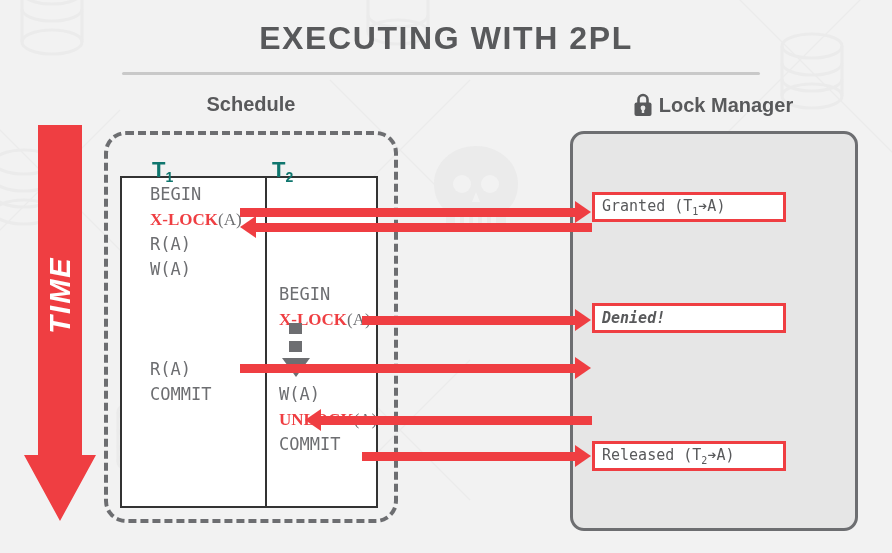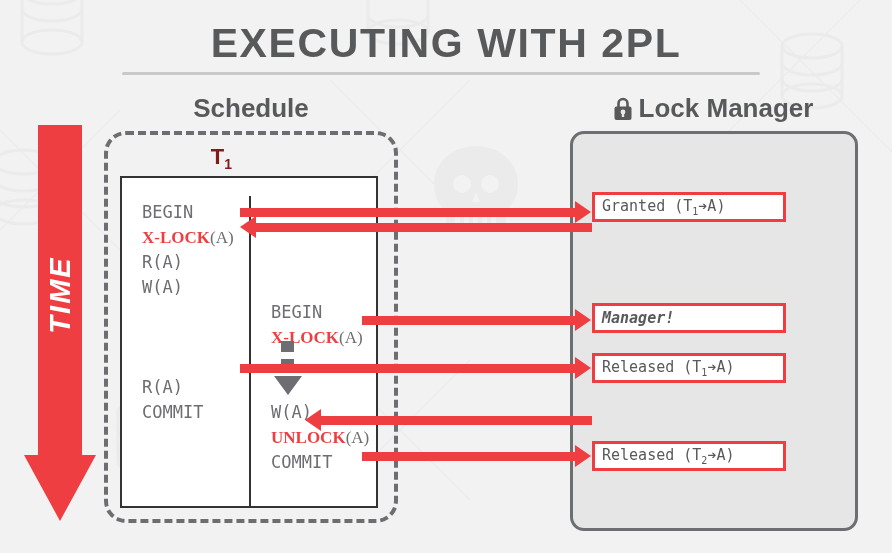--- a/index.html
+++ b/index.html
@@ -21,38 +21,38 @@
     position: absolute; inset: 0;
     pointer-events: none;
     z-index: 0;
   }
 
   
   .title {
     position: absolute;
     left: 0; right: 0; top: 20px;
     text-align: center;
-    font-size: 41px;
+    font-size: 32px;
     font-weight: bold;
     letter-spacing: 1.6px;
     color: #58595b;
     z-index: 3;
   }
   .rule {
     position: absolute;
     left: 122px; width: 638px; top: 72px; height: 3px;
     background: #c9c9c9;
     border-radius: 2px;
     z-index: 3;
   }
 
   
   .heading {
     position: absolute;
-    font-size: 26px;
+    font-size: 20px;
     font-weight: bold;
     color: #58595b;
     z-index: 3;
     white-space: nowrap;
   }
   #schedule-heading { left: 118px; width: 266px; top: 93px; text-align: center; }
   #lm-heading {
     left: 566px; width: 294px; top: 93px;
     display: flex; align-items: center; justify-content: center; gap: 6px;
   }
@@ -83,42 +83,43 @@
     left: 104px; top: 131px;
     width: 294px; height: 392px;
     border: 4px dashed #6d6e71;
     border-radius: 22px;
     z-index: 2;
   }
 
   
   .txn-label {
     position: absolute;
-    top: 144px;
+    top: 157px;
     font-size: 22px; font-weight: bold;
-    color: #7f1d1d;
+    color: #0f766e;
     z-index: 4;
-    text-align: right;
+    text-align: left;
   }
   .txn-label sub { font-size: 14px; }
   #txn-label-t1 { left: 152px; width: 80px; }
   #txn-label-t2 { left: 272px; width: 80px; }
 
   
   .sched-table {
     position: absolute;
     left: 120px; top: 176px;
     width: 258px; height: 332px;
     border: 2px solid #333;
     background: #ffffff;
     z-index: 3;
   }
   .sched-col {
-    position: absolute; top: 18px; bottom: 0;
-    padding: 4px 0 0 20px;
+    position: absolute; top: 0; bottom: 0;
+    padding: 4px 0 0 12px;
+    margin-left: 16px;
   }
   #sched-col-t1 { left: 0; width: 127px; }
   #sched-col-t2 { left: 127px; width: 129px; border-left: 2px solid #333; }
 
   .op {
     font-family: "DejaVu Sans Mono", monospace;
     font-size: 17px;
     line-height: 25px;
     color: #6d6e71;
     white-space: nowrap;
@@ -307,20 +308,23 @@
       <polygon points="14,0 58,0 58,330 72,330 36,396 0,330 14,330" fill="#ef3e42"></polygon>
     </svg>
     <div class="time-label">TIME</div>
   </div>
 
   <div class="schedule-box"></div>
 
   <div class="txn-label" id="txn-label-t1">
     <span>T</span><sub>1</sub>
   </div>
+  <div class="txn-label" id="txn-label-t2">
+    <span>T</span><sub>2</sub>
+  </div>
 
   <div class="sched-table">
     <div class="sched-col" id="sched-col-t1">
         <div class="op">BEGIN</div>
         <div class="op lock"><span>X-LOCK</span><span class="arg">(A)</span></div>
         <div class="op">R(A)</div>
         <div class="op">W(A)</div>
         <div class="op spacer">&nbsp;</div>
         <div class="op spacer">&nbsp;</div>
         <div class="op spacer">&nbsp;</div>
@@ -345,24 +349,21 @@
         <div class="op">COMMIT</div>
       </div>
   </div>
 
   <div class="lm-panel"></div>
 
   <div class="lm-box" style="top:192px">
       <span>Granted (T<sub>1</sub>➔A)</span>
     </div>
   <div class="lm-box denied" style="top:303px">
-      <span>Manager!</span>
-    </div>
-  <div class="lm-box" style="top:353px">
-      <span>Released (T<sub>1</sub>➔A)</span>
+      <span>Denied!</span>
     </div>
   <div class="lm-box" style="top:441px">
       <span>Released (T<sub>2</sub>➔A)</span>
     </div>
 
   <div class="msg right" style="left:240px; top:208px; width:336px;"></div>
   <div class="msg left" style="left:255px; top:223px; width:337px;"></div>
   <div class="msg right" style="left:362px; top:316px; width:214px;"></div>
   <div class="msg right" style="left:240px; top:364px; width:336px;"></div>
   <div class="msg left" style="left:320px; top:416px; width:272px;"></div>

